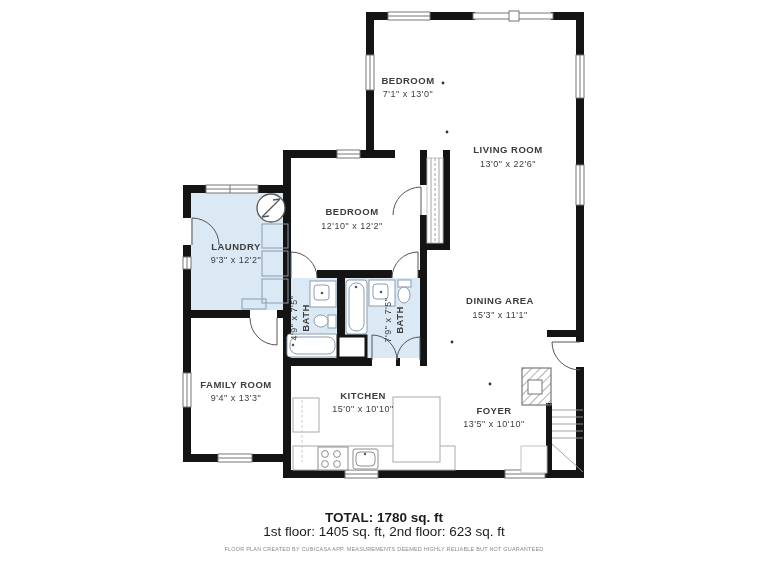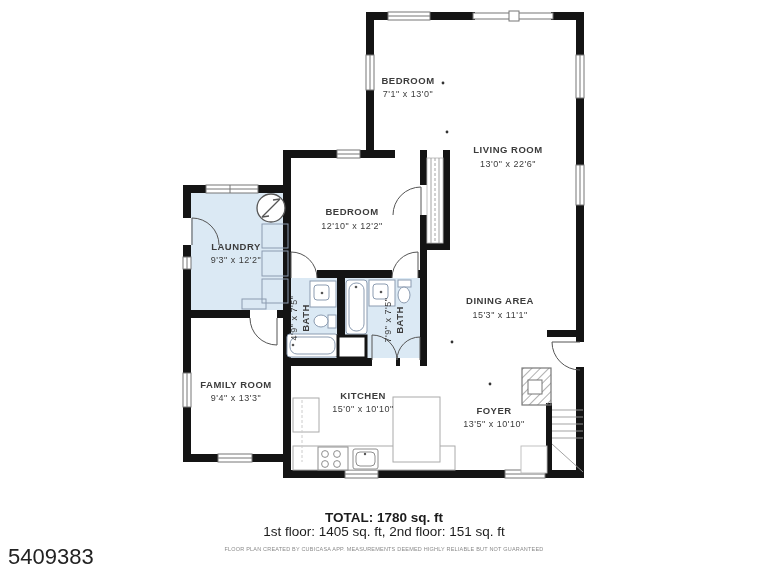--- a/index.html
+++ b/index.html
@@ -261,19 +261,18 @@
     <text class="rname" transform="rotate(-90 309 318)" x="309" y="318">BATH</text>
     <text class="rdims" transform="rotate(-90 297 318)" x="297" y="318">4'9" x 7'5"</text>
     <text class="rname" transform="rotate(-90 403 320)" x="403" y="320">BATH</text>
     <text class="rdims" transform="rotate(-90 391 320)" x="391" y="320">7'9" x 7'5"</text>
   </g>
 </svg>
 
 
 <div class="footer">
   <div class="total">TOTAL: 1780 sq. ft</div>
-  <div class="line">1st floor: 1405 sq. ft, 2nd floor: 151 sq. ft</div>
+  <div class="line">1st floor: 1405 sq. ft, 2nd floor: 623 sq. ft</div>
   <div class="disclaimer">FLOOR PLAN CREATED BY CUBICASA APP. MEASUREMENTS DEEMED HIGHLY RELIABLE BUT NOT GUARANTEED</div>
 </div>
 
-<div class="plan-id">5409383</div>
 
 </div>
 
 </body></html>

